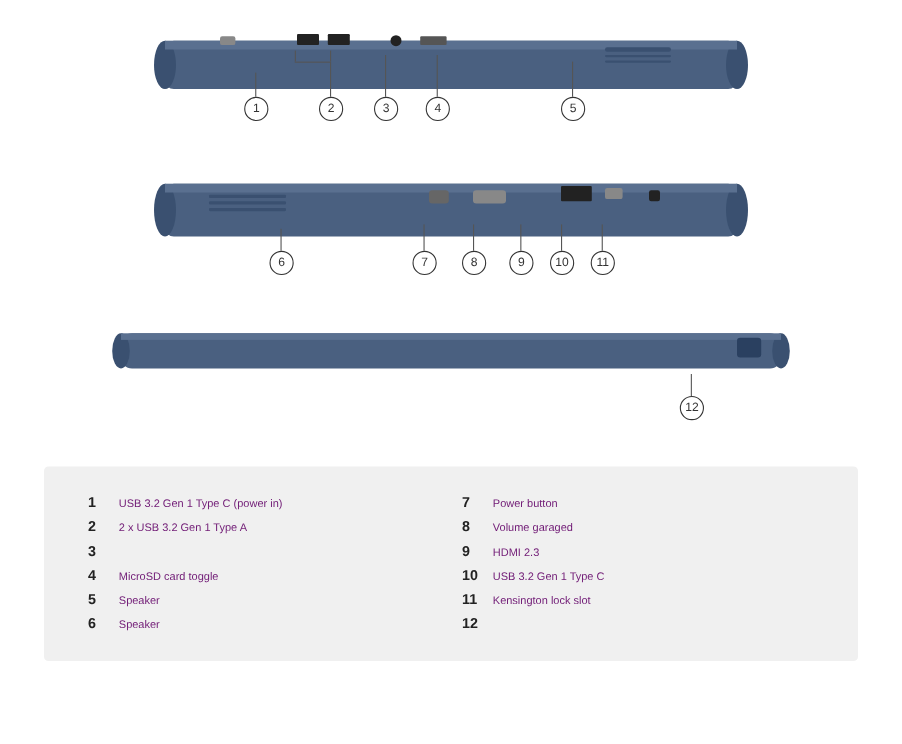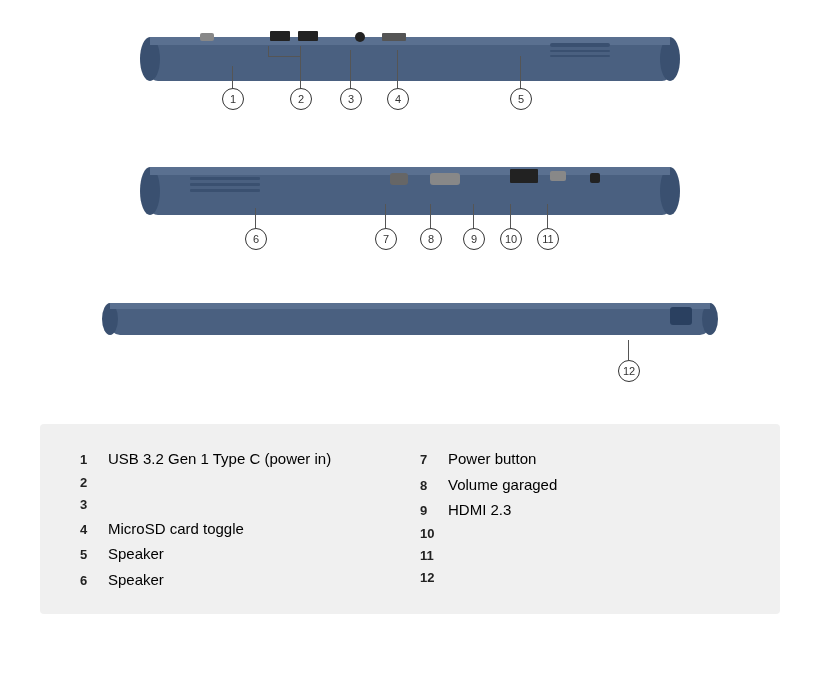--- a/index.html
+++ b/index.html
@@ -99,22 +99,22 @@
     }
 
     .legend-num {
       min-width: 28px;
       font-weight: bold;
       font-size: 13px;
       color: #222;
     }
 
     .legend-text {
-      font-size: 15px;
-      color: #000000;
+      font-size: 10px;
+      color: #701a75;
     }
   </style>
 </head>
 <body>
 
 <div class="main-container">
 
   <div class="diagram-area">
 
     <div class="laptop-view laptop-top">
@@ -248,20 +248,21 @@
 
   <div class="legend-area">
 
     <div>
       <div class="legend-item">
         <span class="legend-num">1</span>
         <span class="legend-text">USB 3.2 Gen 1 Type C (power in)</span>
       </div>
       <div class="legend-item">
         <span class="legend-num">2</span>
+        <span class="legend-text">2 x USB 3.2 Gen 1 Type A</span>
       </div>
       <div class="legend-item">
         <span class="legend-num">3</span>
       </div>
       <div class="legend-item">
         <span class="legend-num">4</span>
         <span class="legend-text">MicroSD card toggle</span>
       </div>
       <div class="legend-item">
         <span class="legend-num">5</span>
@@ -281,23 +282,25 @@
       <div class="legend-item">
         <span class="legend-num">8</span>
         <span class="legend-text">Volume garaged</span>
       </div>
       <div class="legend-item">
         <span class="legend-num">9</span>
         <span class="legend-text">HDMI 2.3</span>
       </div>
       <div class="legend-item">
         <span class="legend-num">10</span>
+        <span class="legend-text">USB 3.2 Gen 1 Type C</span>
       </div>
       <div class="legend-item">
         <span class="legend-num">11</span>
+        <span class="legend-text">Kensington lock slot</span>
       </div>
       <div class="legend-item">
         <span class="legend-num">12</span>
       </div>
     </div>
   </div>
 
 </div>
 
 </body></html>

